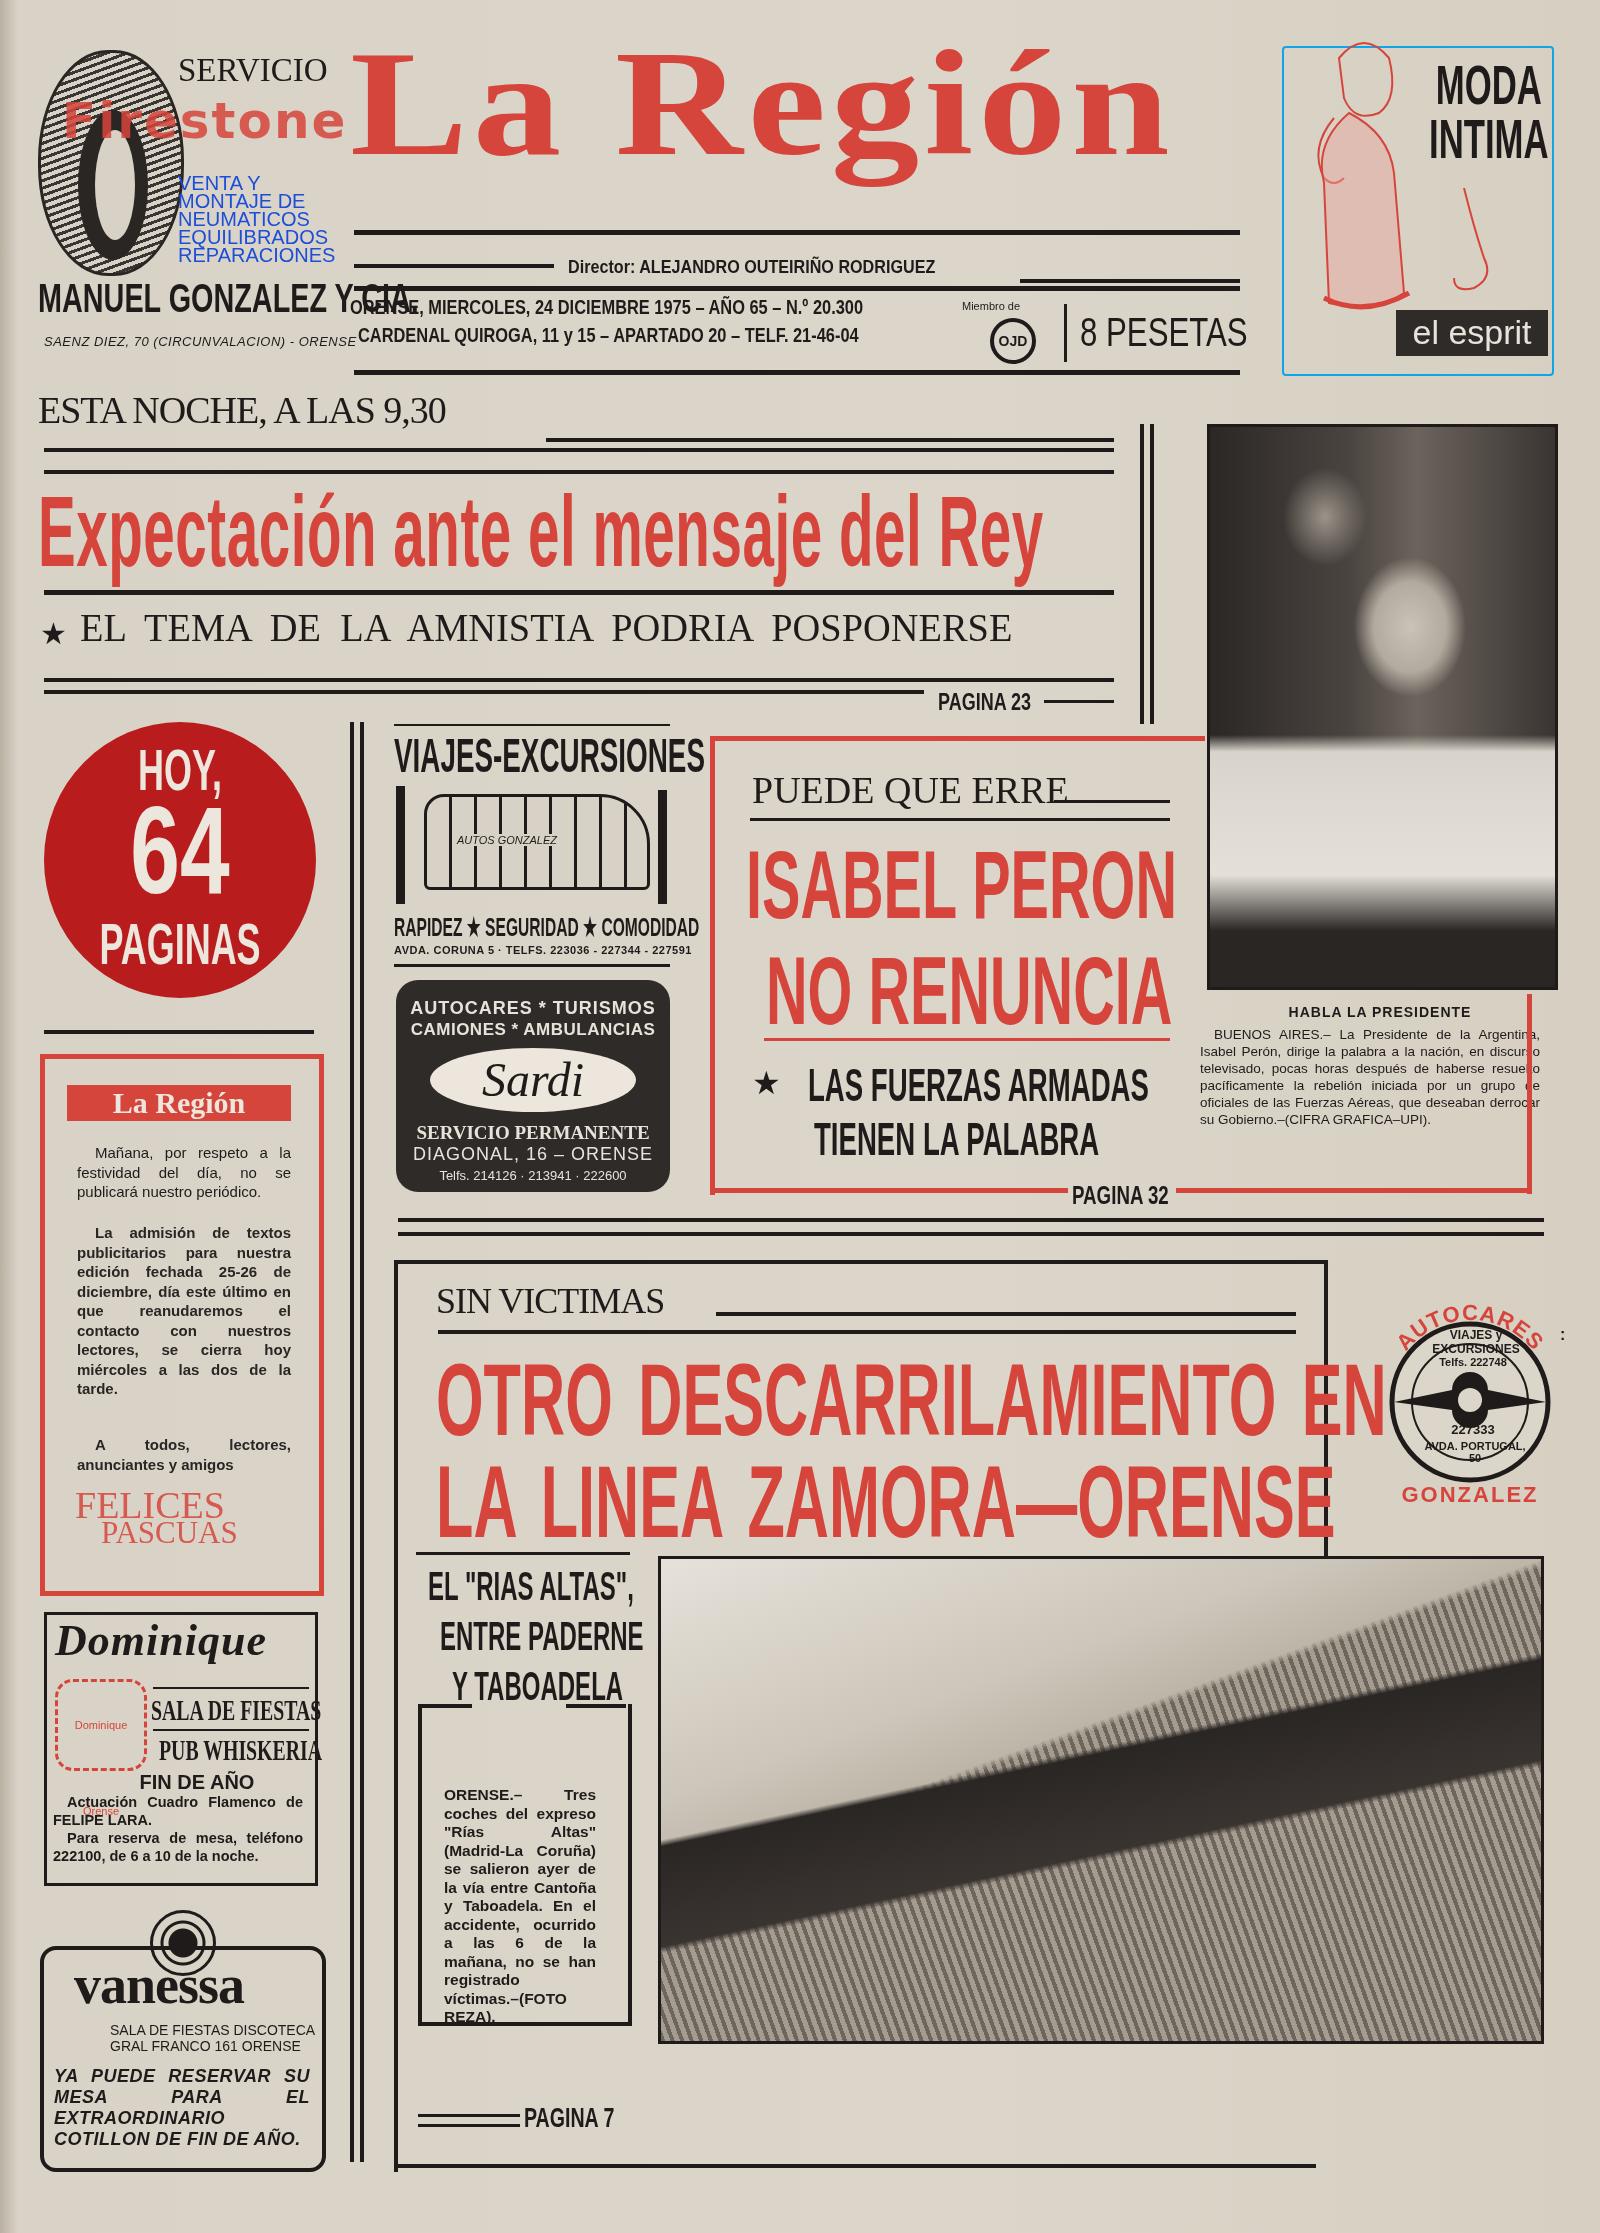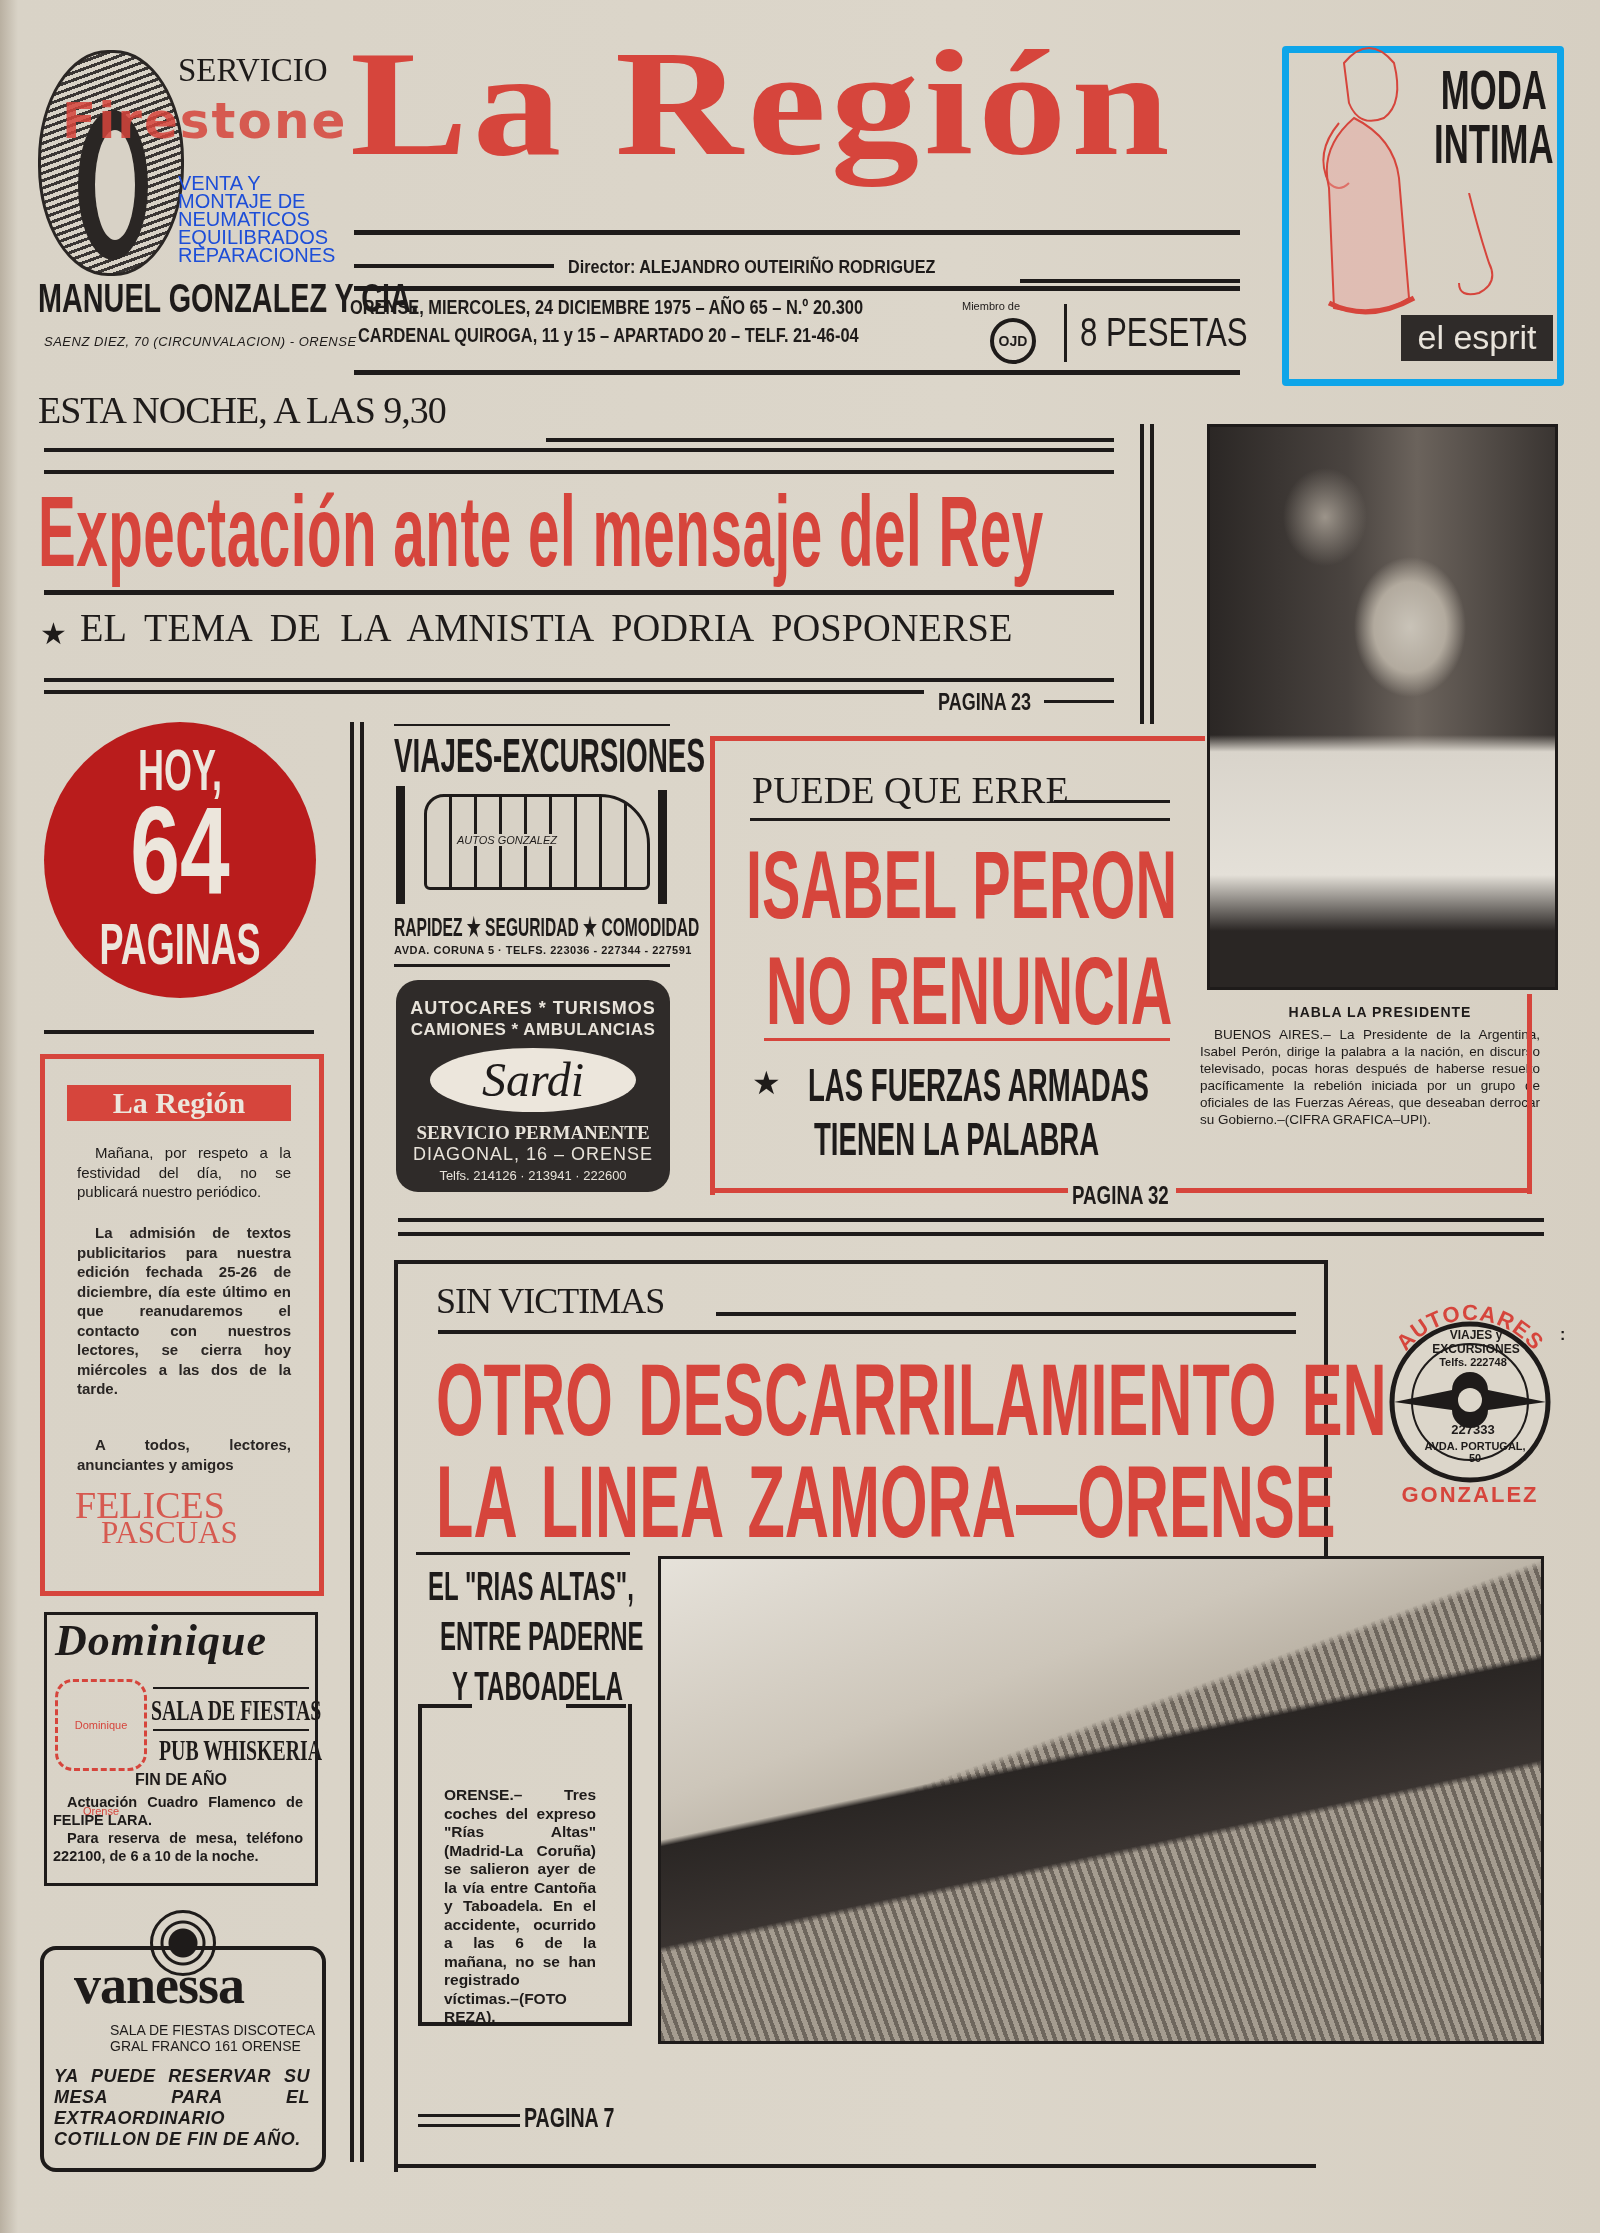--- a/index.html
+++ b/index.html
@@ -65,21 +65,21 @@
 <div class="rule" style="left:1020px;top:279px;width:220px;height:4px;"></div>
 <div class="rule" style="left:354px;top:286px;width:886px;height:5px;"></div>
 <div class="abs cond" style="left:350px;top:296px;font-size:20px;transform:scaleX(.82);">ORENSE, MIERCOLES, 24 DICIEMBRE 1975 – AÑO 65 – N.º 20.300</div>
 <div class="abs cond" style="left:358px;top:324px;font-size:20px;transform:scaleX(.82);">CARDENAL QUIROGA, 11 y 15 – APARTADO 20 – TELF. 21-46-04</div>
 <div class="abs" style="left:962px;top:300px;font-size:11px;">Miembro de</div>
 <div class="abs" style="left:990px;top:318px;width:38px;height:38px;border-radius:50%;border:4px solid #1e1b1a;font-size:14px;font-weight:bold;text-align:center;line-height:38px;">OJD</div>
 <div class="rule" style="left:1064px;top:304px;width:3px;height:58px;"></div>
 <div class="abs cond" style="left:1080px;top:310px;font-size:40px;font-weight:normal;transform:scaleX(.78);">8 PESETAS</div>
 <div class="rule" style="left:354px;top:370px;width:886px;height:5px;"></div>
 
-<div class="abs" style="left:1282px;top:46px;width:268px;height:326px;border:7px solid #0ea5e9;border-radius:4px;">
+<div class="abs" style="left:1282px;top:46px;width:268px;height:326px;border:2px solid #0ea5e9;border-radius:4px;">
   <svg class="abs" style="left:10px;top:-20px;" width="120" height="330">
     <g fill="none" stroke="#d6453c" stroke-width="2">
       <path d="M45 30 q25 -30 50 0 q10 40 -10 55 q-25 10 -35 -15 z"></path>
       <path d="M40 90 q-25 30 -10 60 q10 10 20 0"></path>
       <path d="M55 85 q40 20 45 60 l10 120 q-30 20 -75 10 l-5 -120 q-10 -40 25 -70z" fill="#e9a59d" fill-opacity=".45"></path>
       <path d="M30 270 q40 20 85 -5" stroke-width="5"></path>
     </g>
   </svg>
   <div class="abs cond" style="left:145px;top:10px;font-size:56px;line-height:54px;transform:scaleX(.62);text-align:center;">
     <div>MODA</div>
@@ -127,21 +127,21 @@
   <div class="abs serif red" style="left:56px;top:456px;font-size:31px;opacity:.85;">PASCUAS</div>
 </div>
 
 <div class="abs" style="left:44px;top:1612px;width:268px;height:268px;border:3px solid #1e1b1a;">
   <div class="abs serif" style="left:8px;top:0;font-size:44px;font-weight:bold;font-style:italic;letter-spacing:1px;">Dominique</div>
   <div class="abs" style="left:8px;top:64px;width:86px;height:86px;border:3px dashed #d6453c;border-radius:18px;color:#d6453c;font-size:11px;text-align:center;line-height:86px;">Dominique Orense</div>
   <div class="rule" style="left:106px;top:72px;width:156px;height:2px;"></div>
   <div class="abs cond serif" style="left:104px;top:78px;font-size:30px;transform:scaleX(.66);">SALA DE FIESTAS</div>
   <div class="rule" style="left:106px;top:114px;width:156px;height:2px;"></div>
   <div class="abs cond serif" style="left:112px;top:118px;font-size:30px;transform:scaleX(.66);">PUB WHISKERIA</div>
-  <div class="abs" style="left:0;width:268px;top:156px;text-align:center;font-weight:bold;font-size:16px;">FIN DE AÑO</div>
+  <div class="abs" style="left:16px;width:268px;top:156px;text-align:center;font-weight:bold;font-size:20px;">FIN DE AÑO</div>
   <div class="abs" style="left:6px;top:178px;width:250px;font-size:14.5px;line-height:18px;font-weight:bold;text-align:justify;text-indent:14px;">Actuación Cuadro Flamenco de FELIPE LARA.</div>
   <div class="abs" style="left:6px;top:214px;width:250px;font-size:14.5px;line-height:18px;font-weight:bold;text-align:justify;text-indent:14px;">Para reserva de mesa, teléfono 222100, de 6 a 10 de la noche.</div>
 </div>
 
 <div class="abs" style="left:150px;top:1910px;width:60px;height:60px;border-radius:50%;border:3px solid #1e1b1a;background:radial-gradient(circle,#1e1b1a 0 14px,#d8d2c6 15px 19px,#1e1b1a 20px 22px,transparent 23px);"></div>
 <div class="abs" style="left:40px;top:1946px;width:278px;height:218px;border:4px solid #1e1b1a;border-radius:16px;">
   <div class="abs serif" style="left:30px;top:4px;font-size:54px;font-weight:bold;letter-spacing:-1px;">vanessa</div>
   <div class="abs" style="left:66px;top:72px;font-size:14px;">SALA DE FIESTAS DISCOTECA</div>
   <div class="abs" style="left:66px;top:88px;font-size:14px;">GRAL FRANCO 161 ORENSE</div>
   <div class="abs" style="left:10px;top:116px;width:256px;font-size:18px;line-height:21px;text-align:justify;font-weight:bold;letter-spacing:.5px;font-style:italic;">YA PUEDE RESERVAR SU MESA PARA EL EXTRAORDINARIO COTILLON DE FIN DE AÑO.</div>

